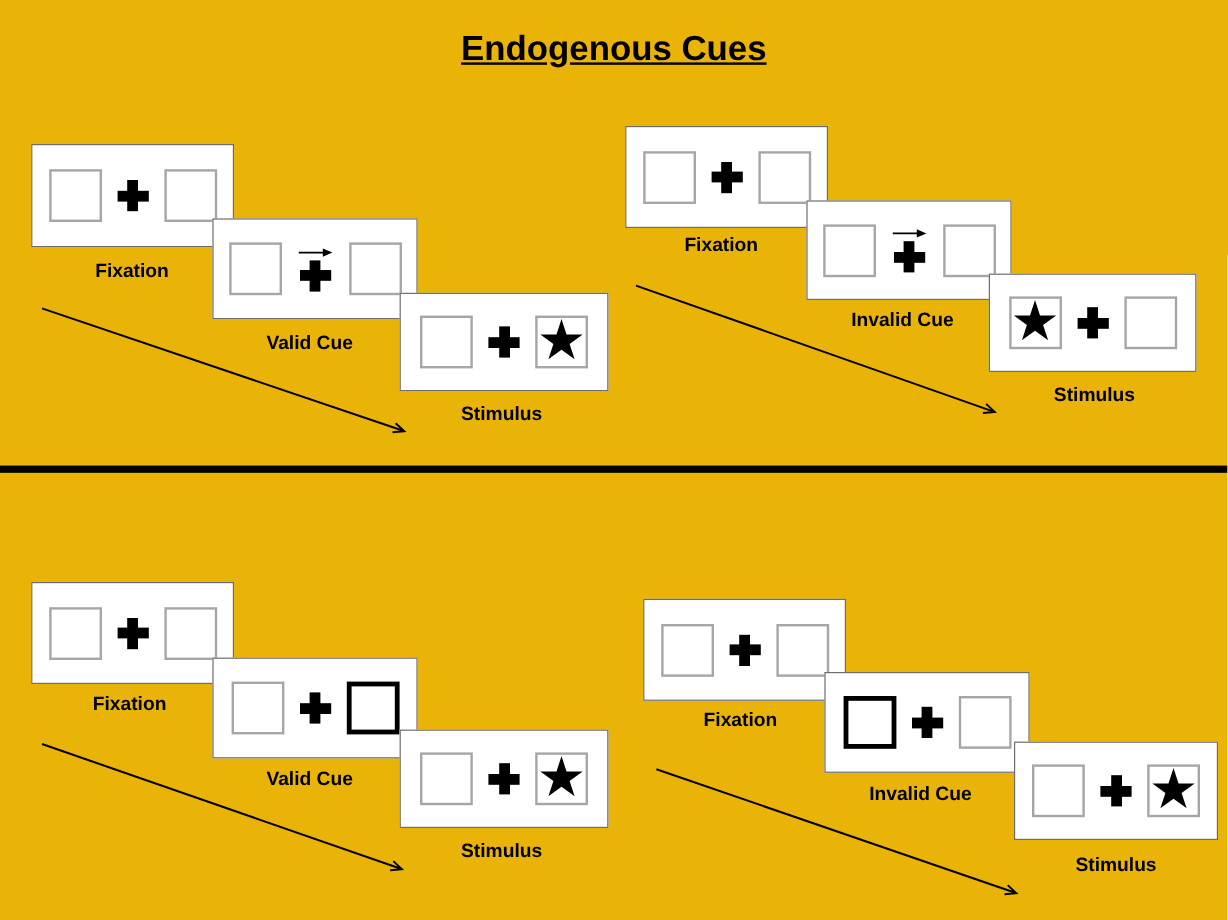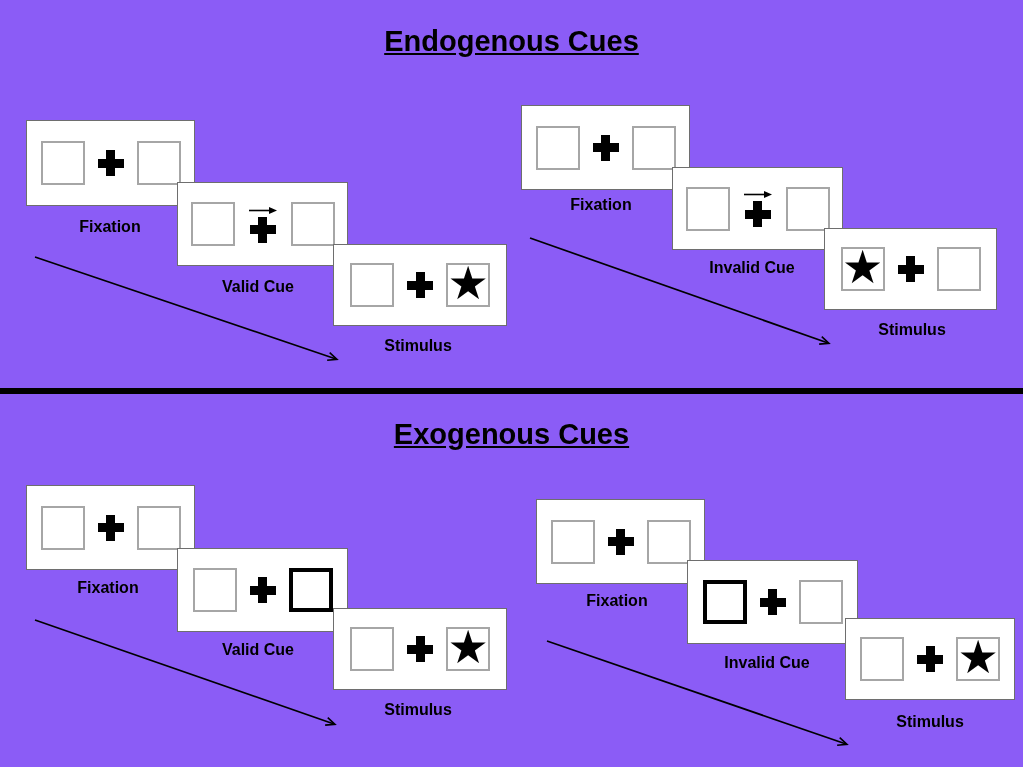--- a/index.html
+++ b/index.html
@@ -1,17 +1,17 @@
 <!DOCTYPE html>
 <html><head>
 <meta charset="utf-8">
 <style>
   html,body { margin:0; padding:0; background:#fff; }
   #canvas {
-    position:relative; width:1023px; height:767px; background:#8b5cf6;
+    position:relative; width:1023px; height:767px; background:#eab308;
     font-family:"Liberation Sans", sans-serif; color:#000; overflow:hidden;
   }
   .section-title {
     position:absolute; left:0; width:100%; text-align:center;
     font-size:29px; font-weight:bold; text-decoration:underline;
     letter-spacing:0px;
   }
   #title-endogenous { top:25px; }
   #title-exogenous  { top:418px; }
   .divider {
@@ -65,21 +65,20 @@
       </marker>
     </defs>
     <line x1="35" y1="257" x2="336" y2="359" stroke="#000" stroke-width="1.7" marker-end="url(#ah)"></line>
     <line x1="530" y1="238" x2="828" y2="343" stroke="#000" stroke-width="1.7" marker-end="url(#ah)"></line>
     <line x1="35" y1="620" x2="334" y2="724" stroke="#000" stroke-width="1.7" marker-end="url(#ah)"></line>
     <line x1="547" y1="641" x2="846" y2="744" stroke="#000" stroke-width="1.7" marker-end="url(#ah)"></line>
   </svg>
 
   <div class="section-title" id="title-endogenous">Endogenous Cues</div>
   <div class="divider"></div>
-  <div class="section-title" id="title-exogenous">Exogenous Cues</div>
 
   <div class="panel z1" style="left:26px; top:120px; width:169px; height:86px;">
     <span class="sq"></span>
     <span class="cross-wrap">
         <span class="plus"></span>
       </span>
     <span class="sq"></span>
   </div>
   <div class="panel-label" style="left:110px; top:218px;">Fixation</div>
 

